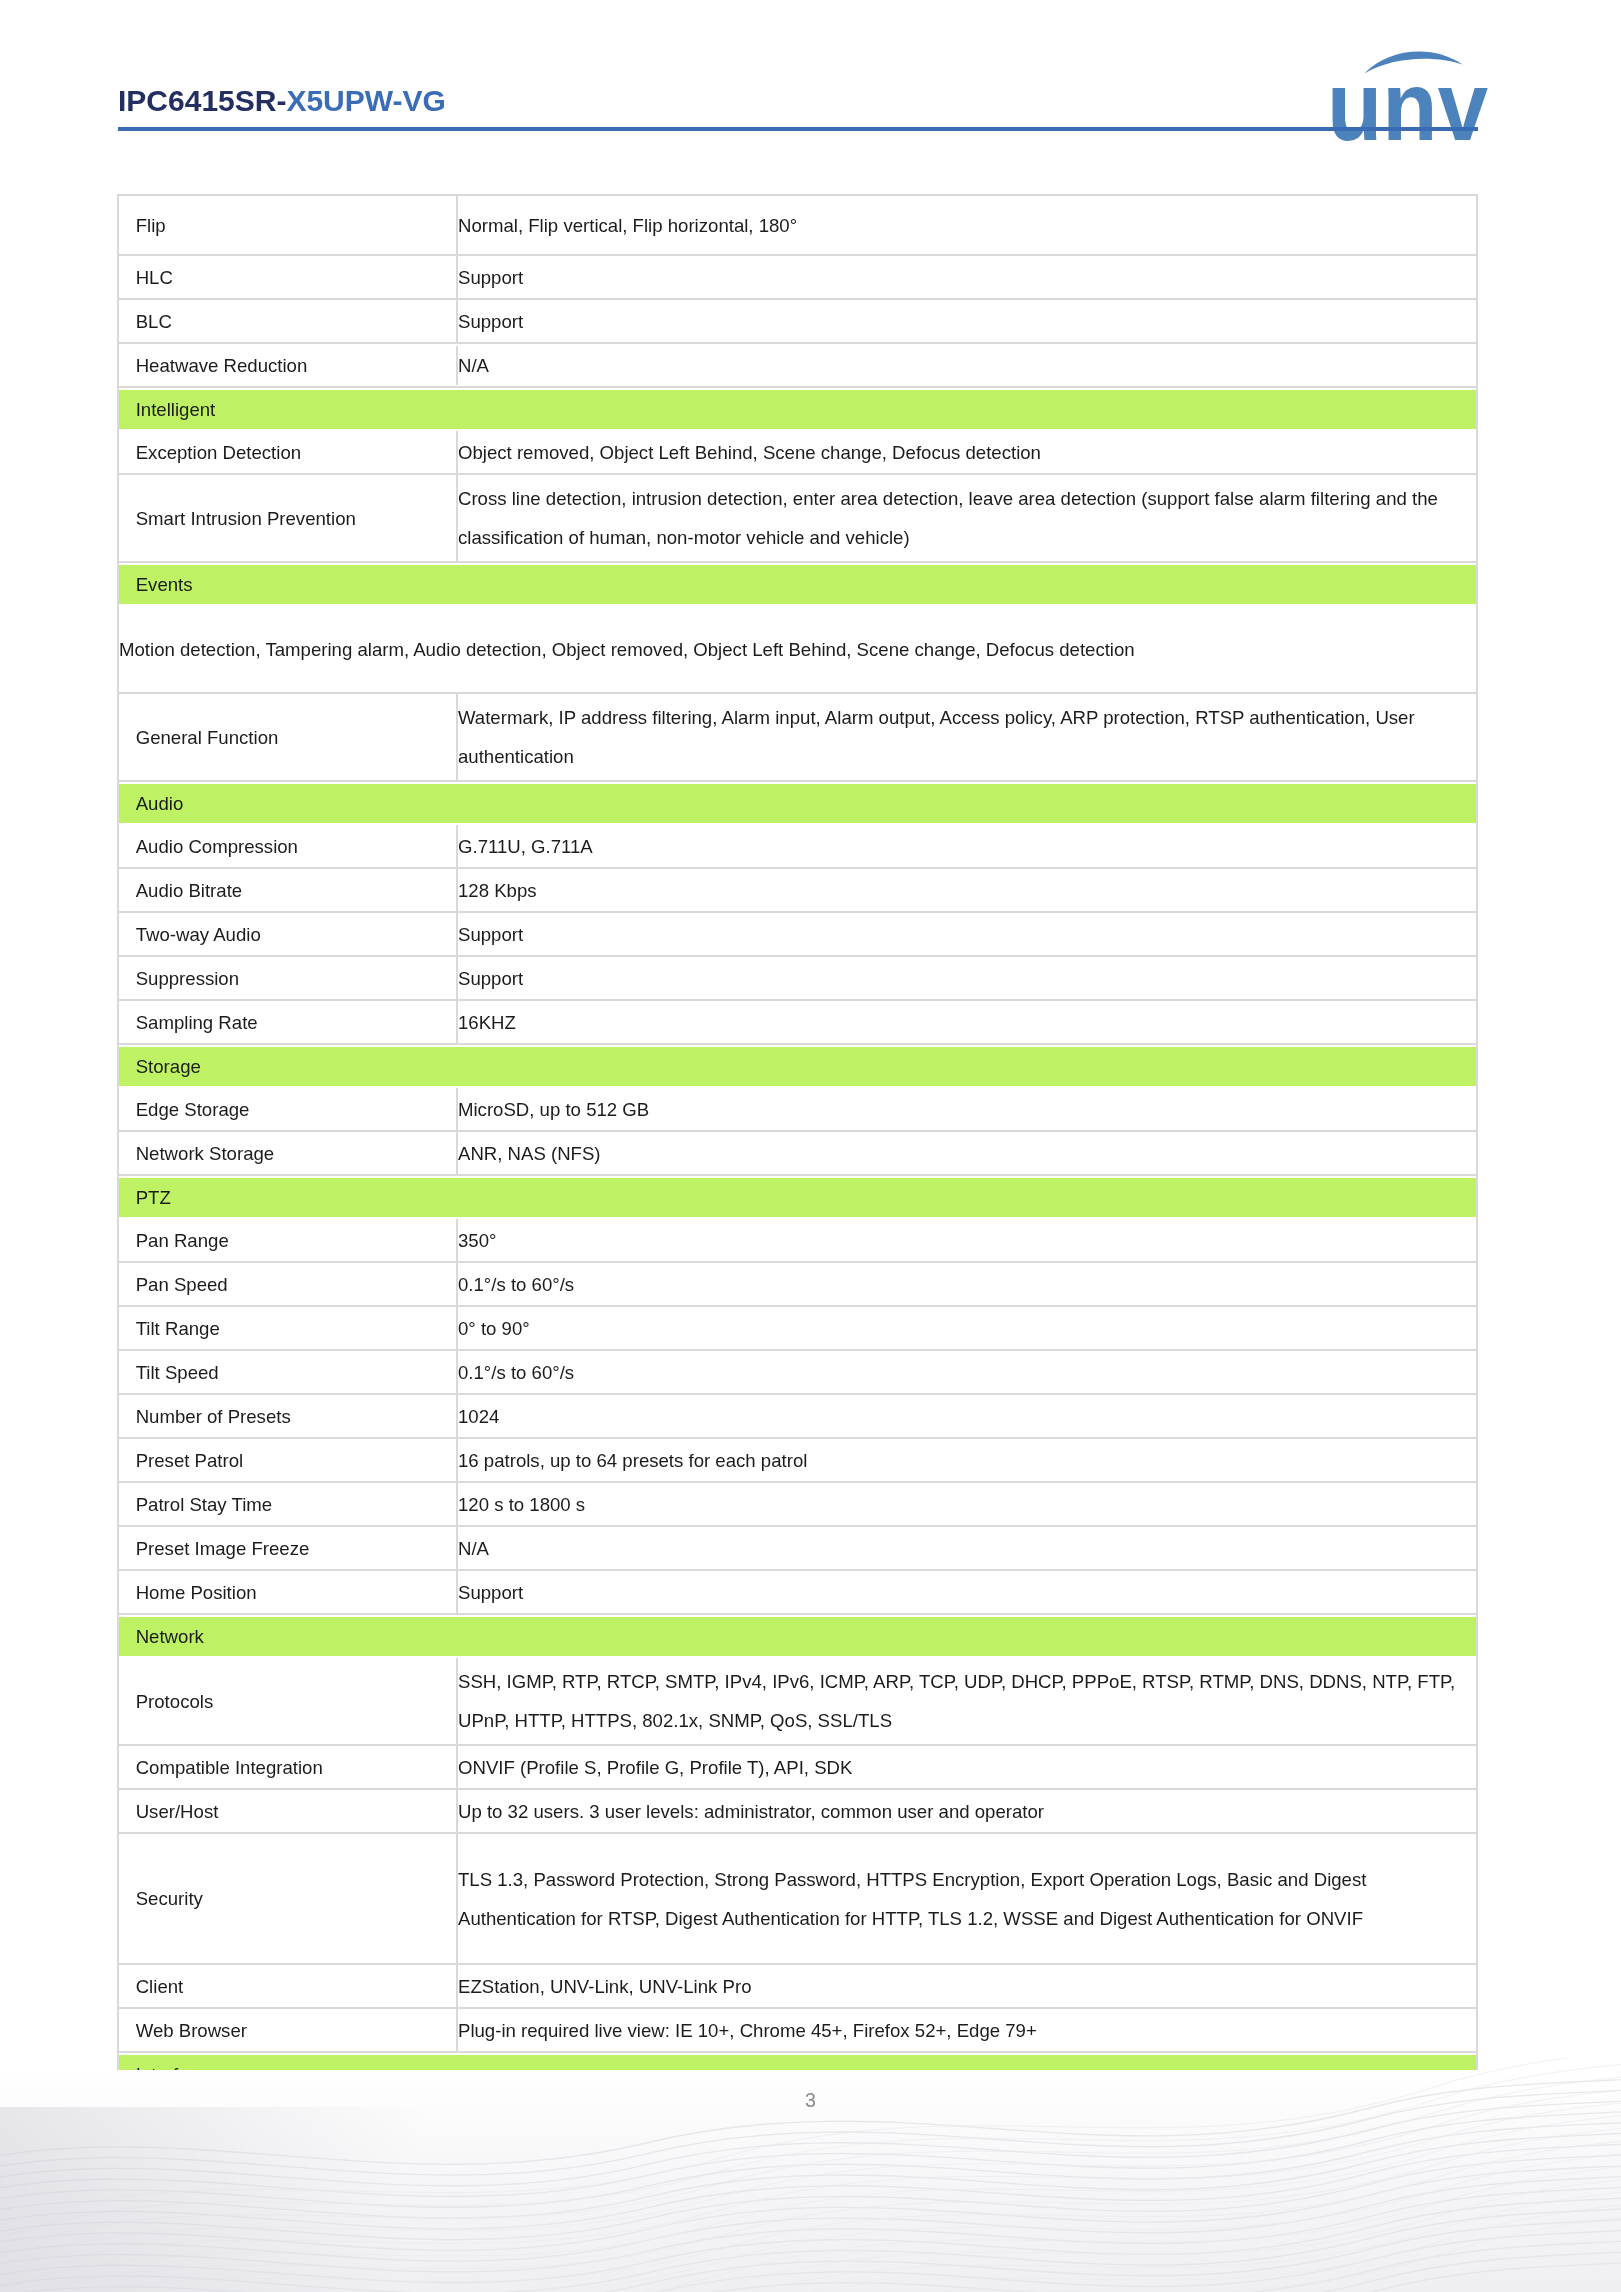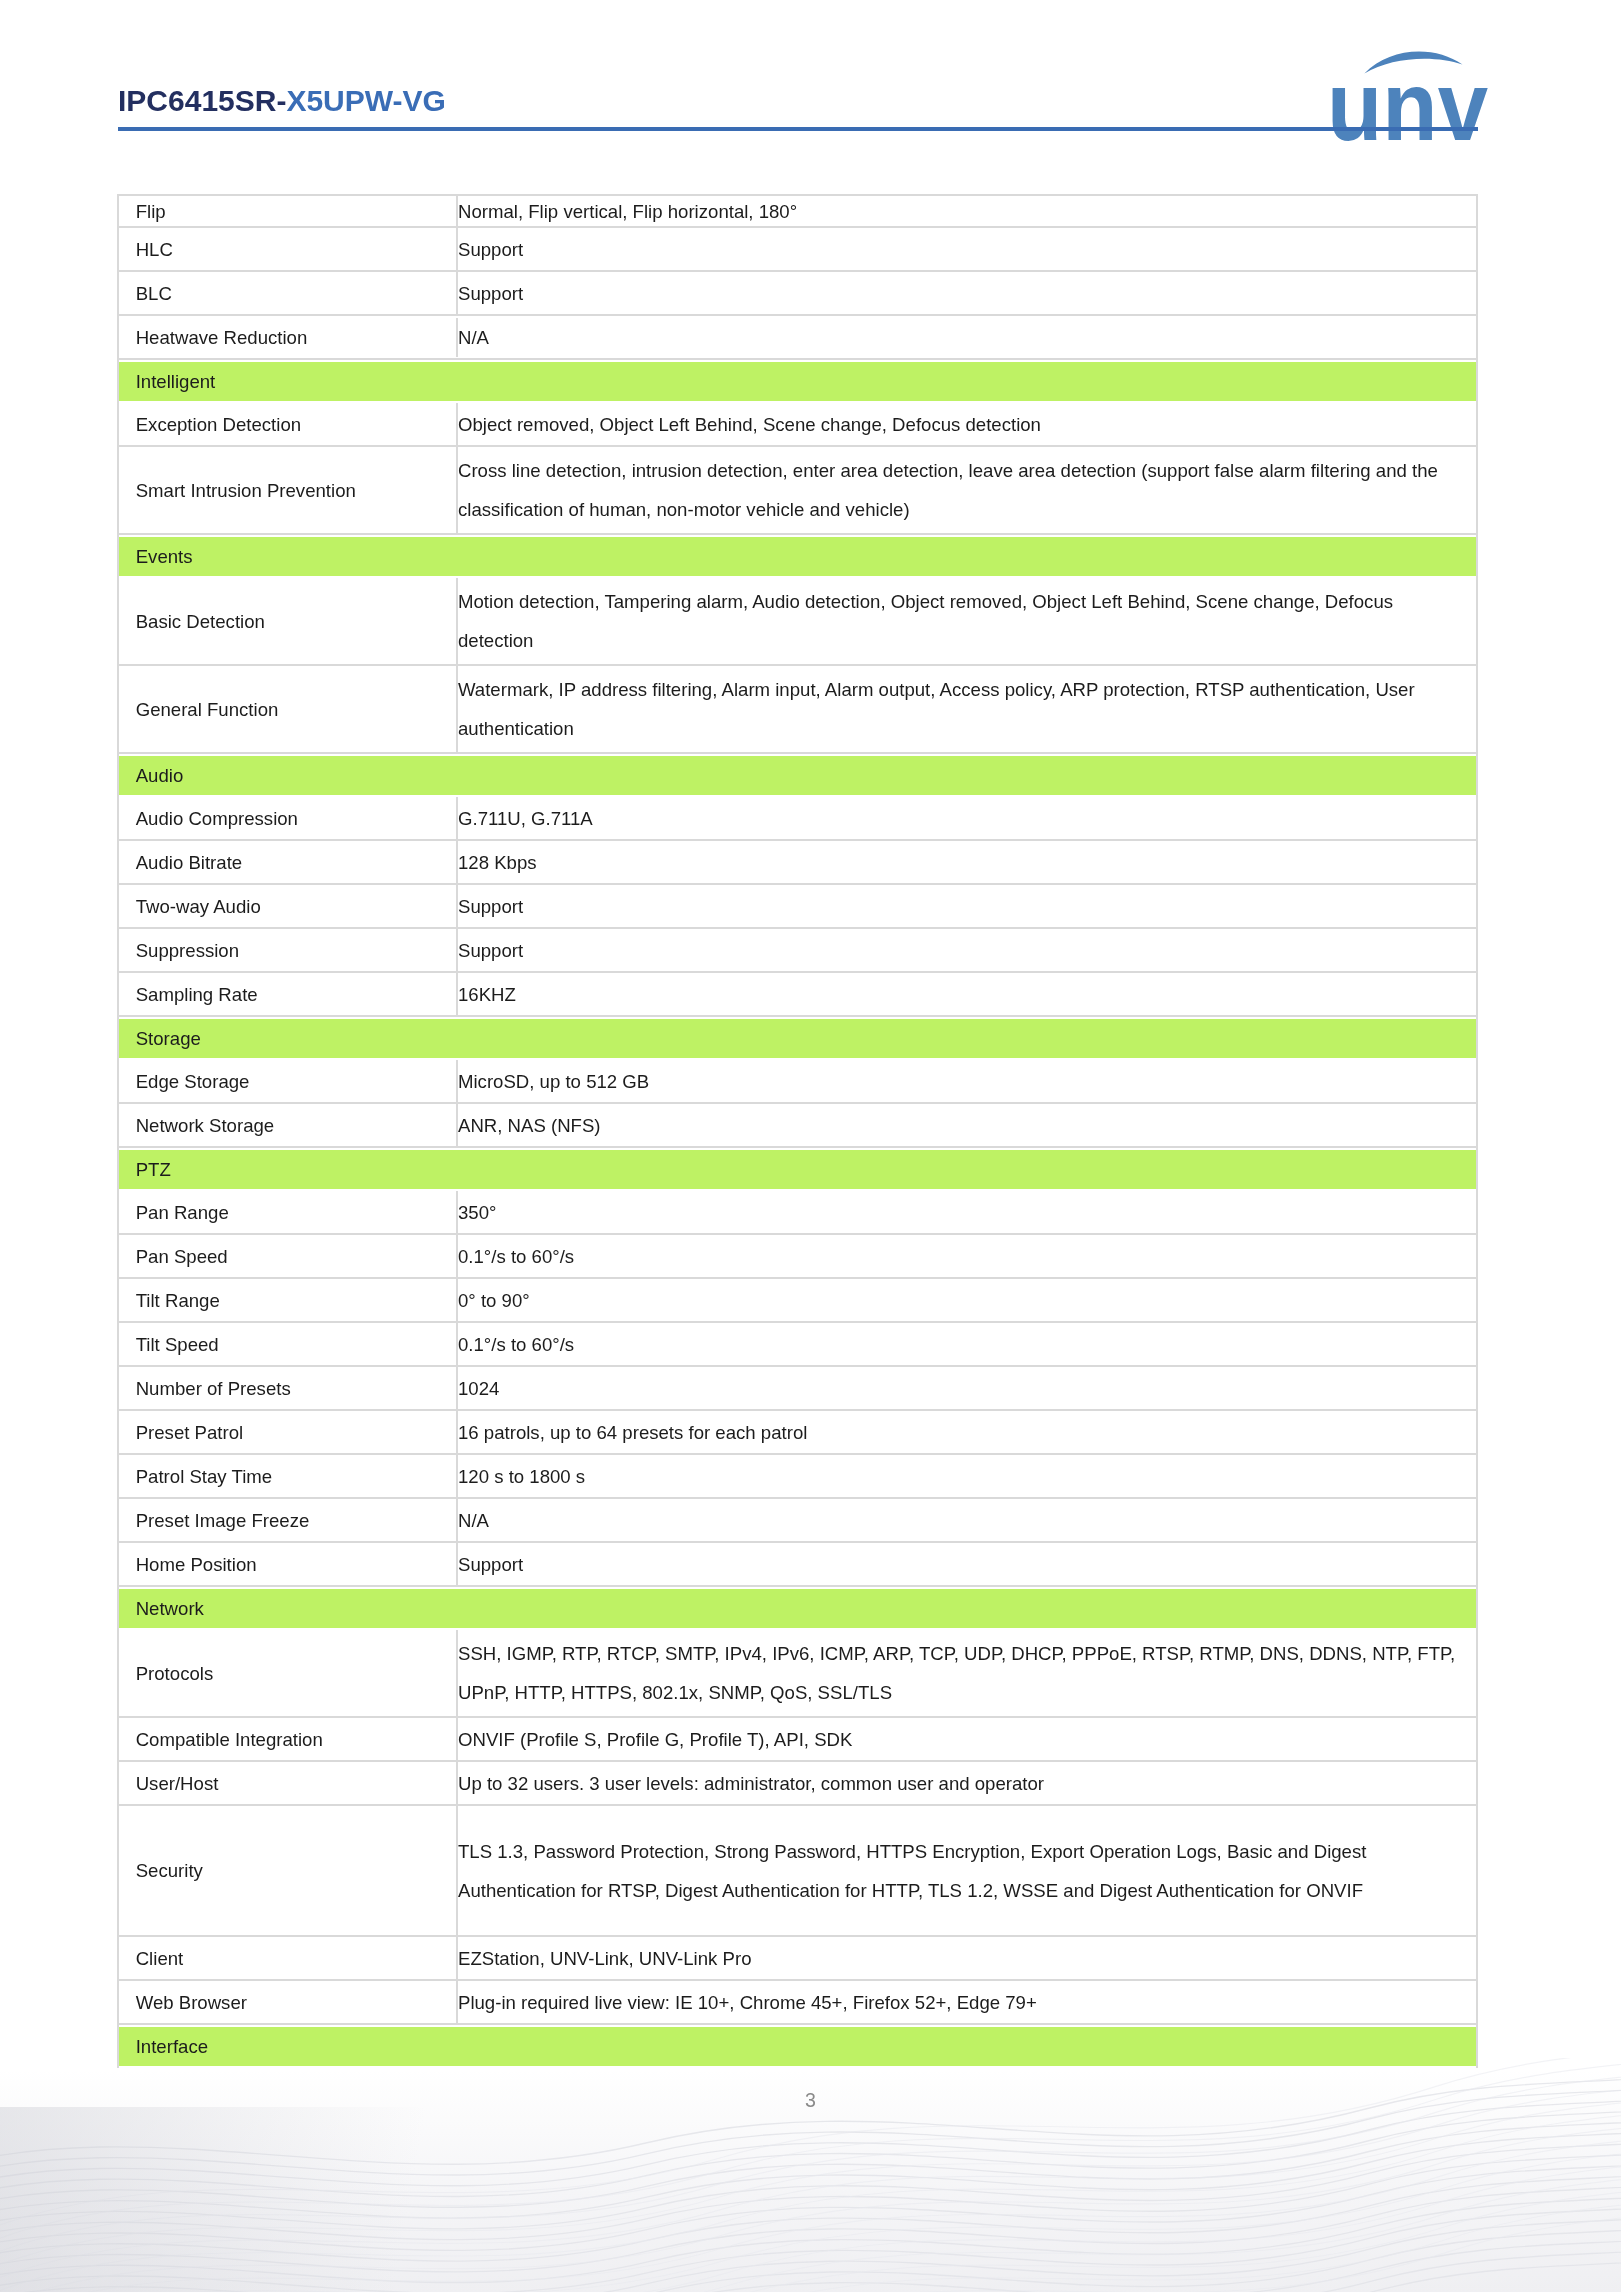--- a/index.html
+++ b/index.html
@@ -74,21 +74,21 @@
   <div class="logo">
     <svg width="169" height="102" viewBox="0 0 172 104">
       <path d="M40 31 C 66 4, 112 2, 140 22 C 112 12, 68 14, 40 31 Z" fill="#4d83bc"></path>
       <text x="2" y="99" font-size="100" font-weight="bold" font-family="Liberation Sans, sans-serif" fill="#4d83bc" textLength="164" lengthAdjust="spacingAndGlyphs">unv</text>
     </svg>
   </div>
 
   <div class="rule"></div>
 
   <div class="spec-table" id="specTable">
-      <div class="trow spec" style="height: 32px;">
+      <div class="trow spec" style="height: 60px;">
         <div class="cell lab">
           <span class="wrap">Flip</span>
         </div>
         <div class="cell val">
           <span class="wrap">Normal, Flip vertical, Flip horizontal, 180°</span>
         </div>
       </div>
       <div class="trow spec" style="height: 44px;">
         <div class="cell lab">
           <span class="wrap">HLC</span>
@@ -129,23 +129,20 @@
           <span class="wrap">Smart Intrusion Prevention</span>
         </div>
         <div class="cell val">
           <span class="wrap">Cross line detection, intrusion detection, enter area detection, leave area detection (support false alarm filtering and the classification of human, non-motor vehicle and vehicle)</span>
         </div>
       </div>
       <div class="trow section">
         <div class="cell seclabel">Events</div>
       </div>
       <div class="trow spec" style="height: 88px;">
-        <div class="cell lab">
-          <span class="wrap">Basic Detection</span>
-        </div>
         <div class="cell val">
           <span class="wrap">Motion detection, Tampering alarm, Audio detection, Object removed, Object Left Behind, Scene change, Defocus detection</span>
         </div>
       </div>
       <div class="trow spec" style="height: 88px;">
         <div class="cell lab">
           <span class="wrap">General Function</span>
         </div>
         <div class="cell val">
           <span class="wrap">Watermark, IP address filtering, Alarm input, Alarm output, Access policy, ARP protection, RTSP authentication, User authentication</span>

